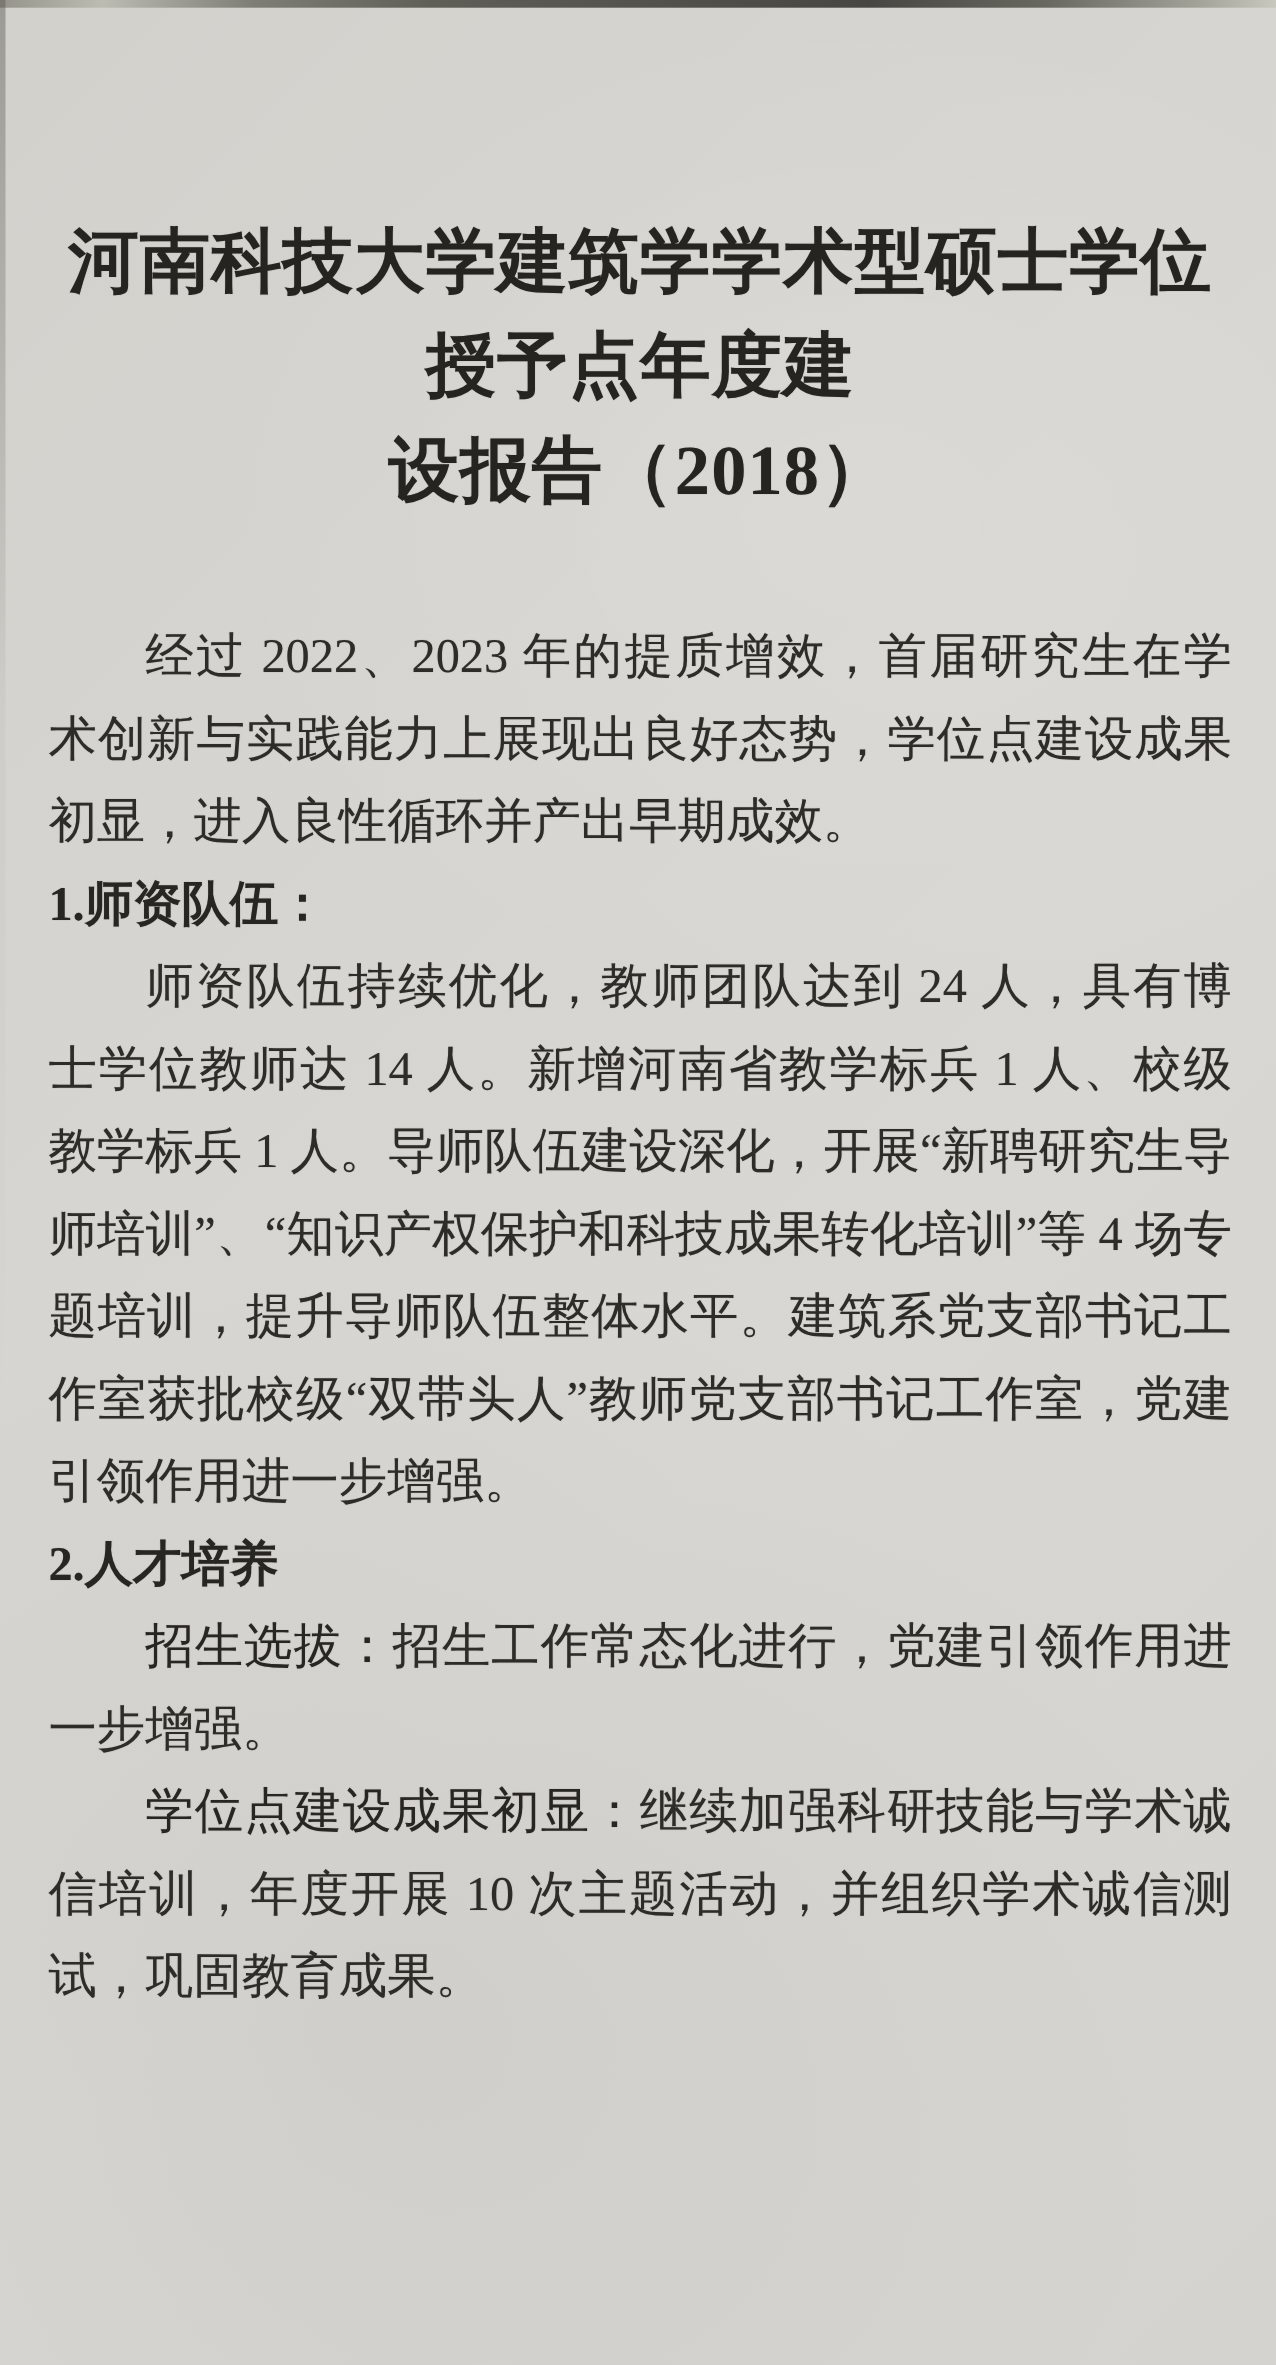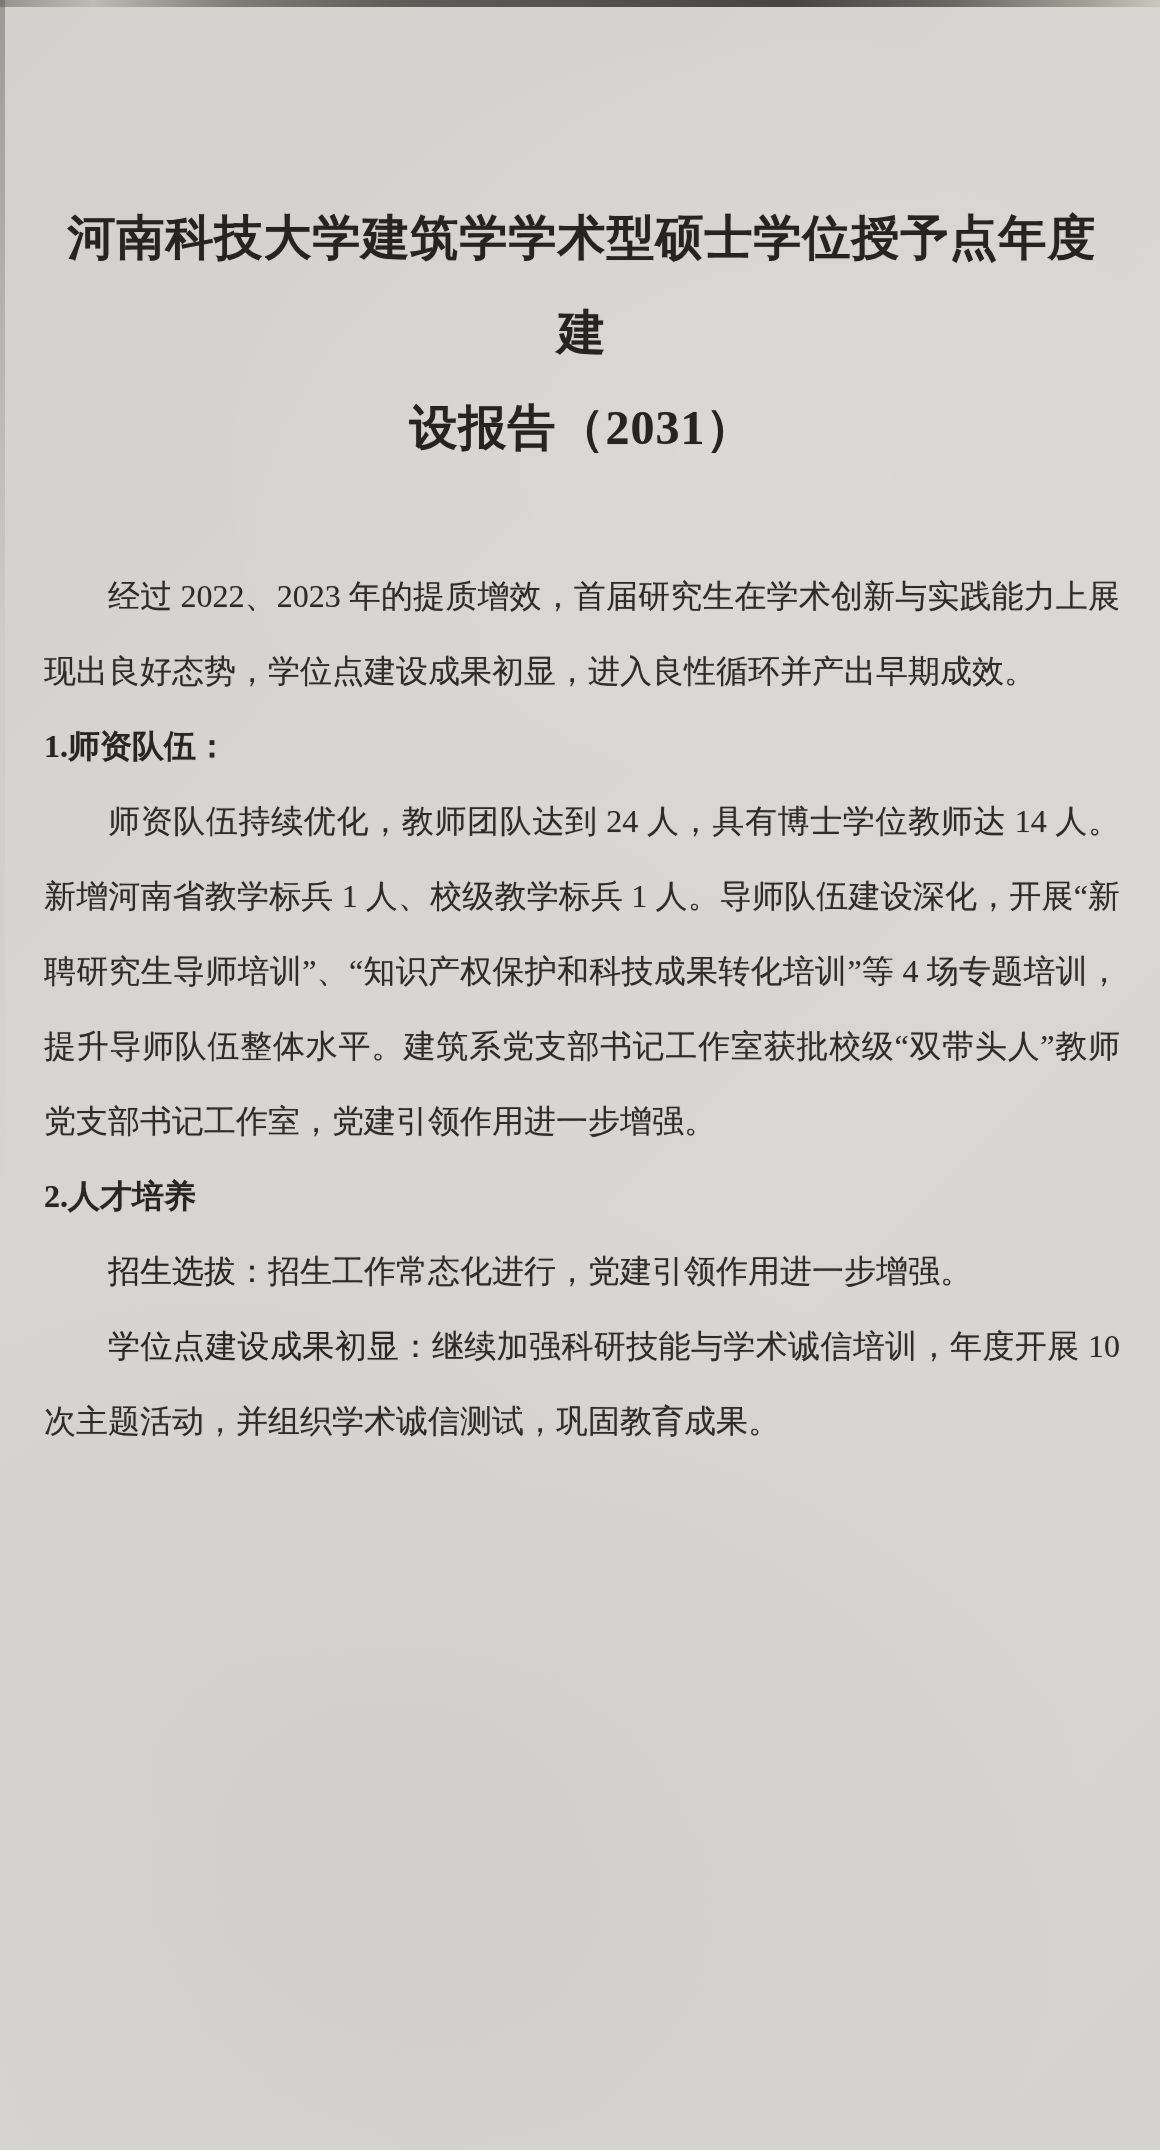--- a/index.html
+++ b/index.html
@@ -41,30 +41,30 @@
   }
   .content {
     position: absolute;
     top: 0; left: 0; right: 0;
     padding: 0 40px 0 44px;
     color: #2e2c28;
     text-shadow: 0 0 1px rgba(46,44,40,0.35);
   }
   h1.doc-title {
     margin: 190px 0 0 0;
-    font-size: 48px;
+    font-size: 64px;
     line-height: 95px;
     font-weight: bold;
     text-align: center;
     color: #262420;
     letter-spacing: 1px;
   }
   .doc-body {
     margin-top: 84px;
-    font-size: 32px;
+    font-size: 44px;
     line-height: 75px;
     text-align: justify;
   }
   .doc-body p {
     margin: 0;
   }
   p.indent {
     text-indent: 2em;
   }
   .sec-heading {
@@ -78,21 +78,21 @@
 </style>
 </head>
 <body>
 
 <div class="photo-page">
   <div class="top-edge"></div>
   <div class="left-edge"></div>
 
   <div class="content">
 
-    <h1 class="doc-title"><span>河南科技大学建筑学学术型硕士学位授予点年度建</span><br><span>设报告（2031）</span></h1>
+    <h1 class="doc-title"><span>河南科技大学建筑学学术型硕士学位授予点年度建</span><br><span>设报告（2018）</span></h1>
 
     <div class="doc-body">
 
       <p class="indent">经过 2022、2023 年的提质增效，首届研究生在学术创新与实践能力上展现出良好态势，学位点建设成果初显，进入良性循环并产出早期成效。</p>
 
       <p class="sec-heading">1.师资队伍：</p>
 
       <p class="indent">师资队伍持续优化，教师团队达到 24 人，具有博士学位教师达 14 人。新增河南省教学标兵 1 人、校级教学标兵 1 人。导师队伍建设深化，开展“新聘研究生导师培训”、“知识产权保护和科技成果转化培训”等 4 场专题培训，提升导师队伍整体水平。建筑系党支部书记工作室获批校级“双带头人”教师党支部书记工作室，党建引领作用进一步增强。</p>
 
       <p class="sec-heading">2.人才培养</p>

